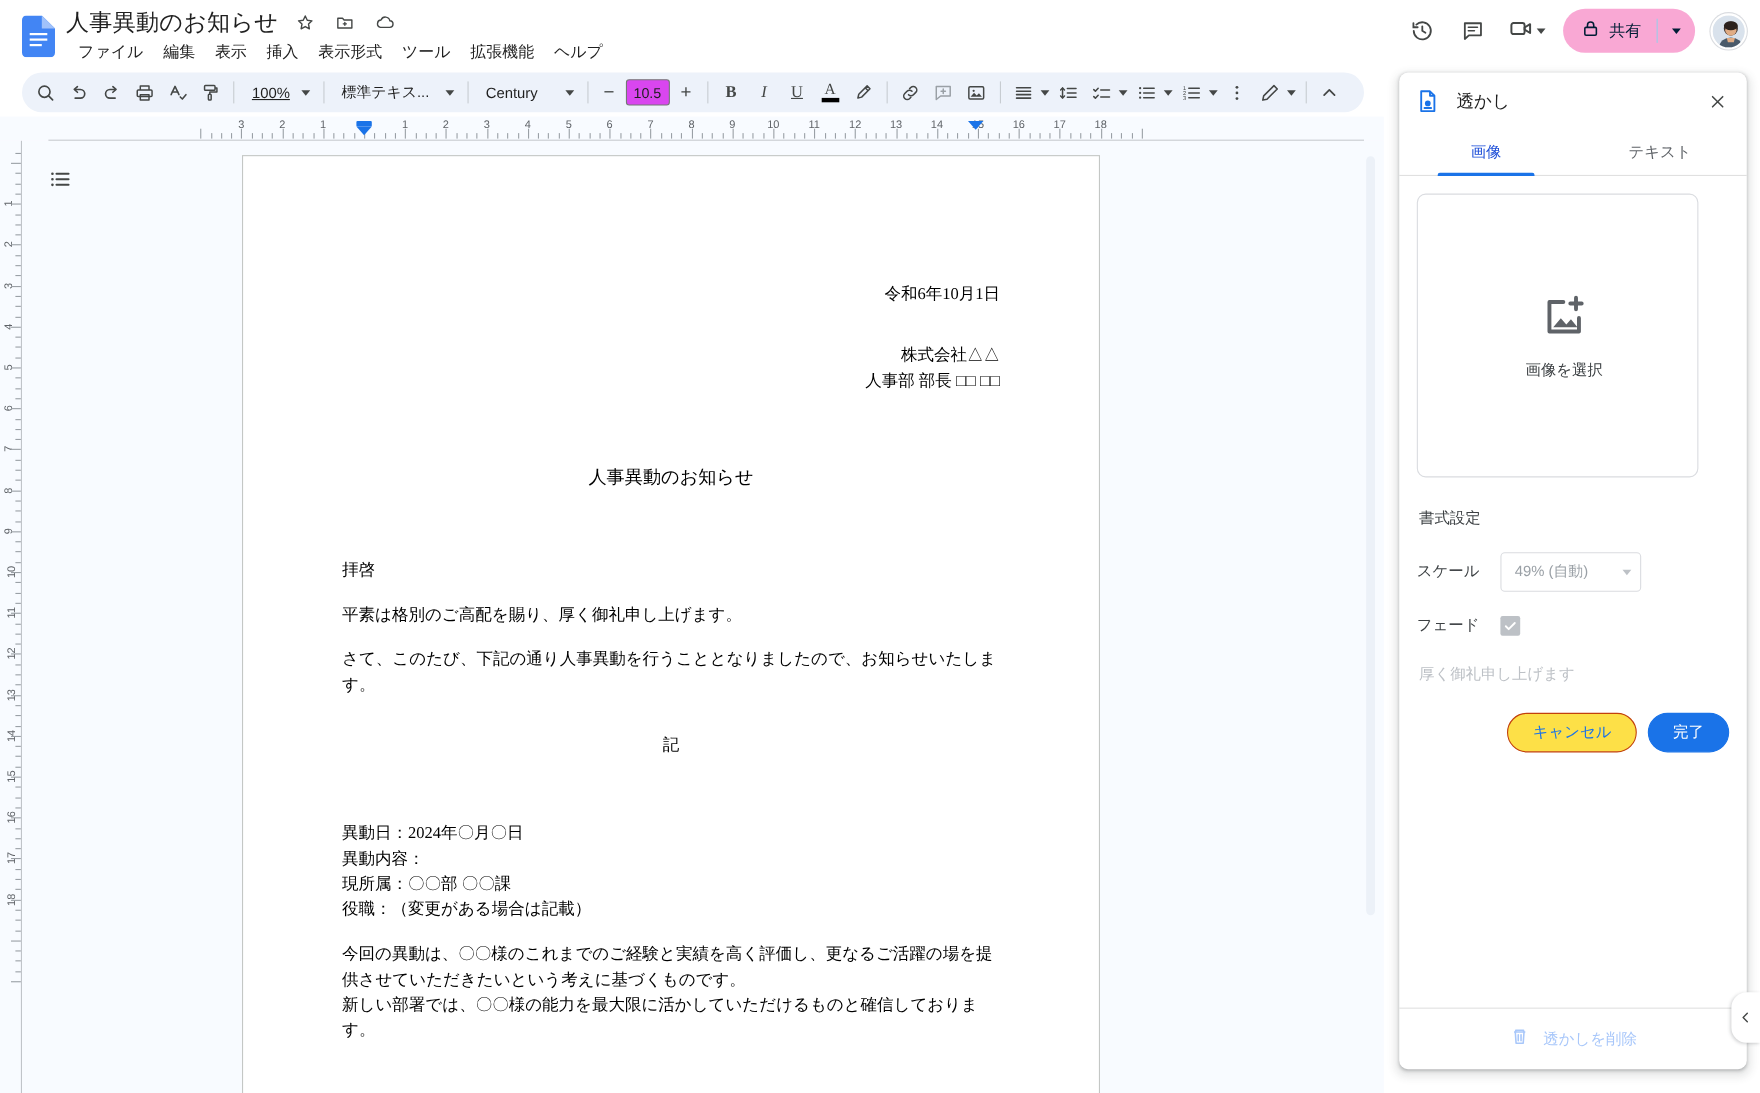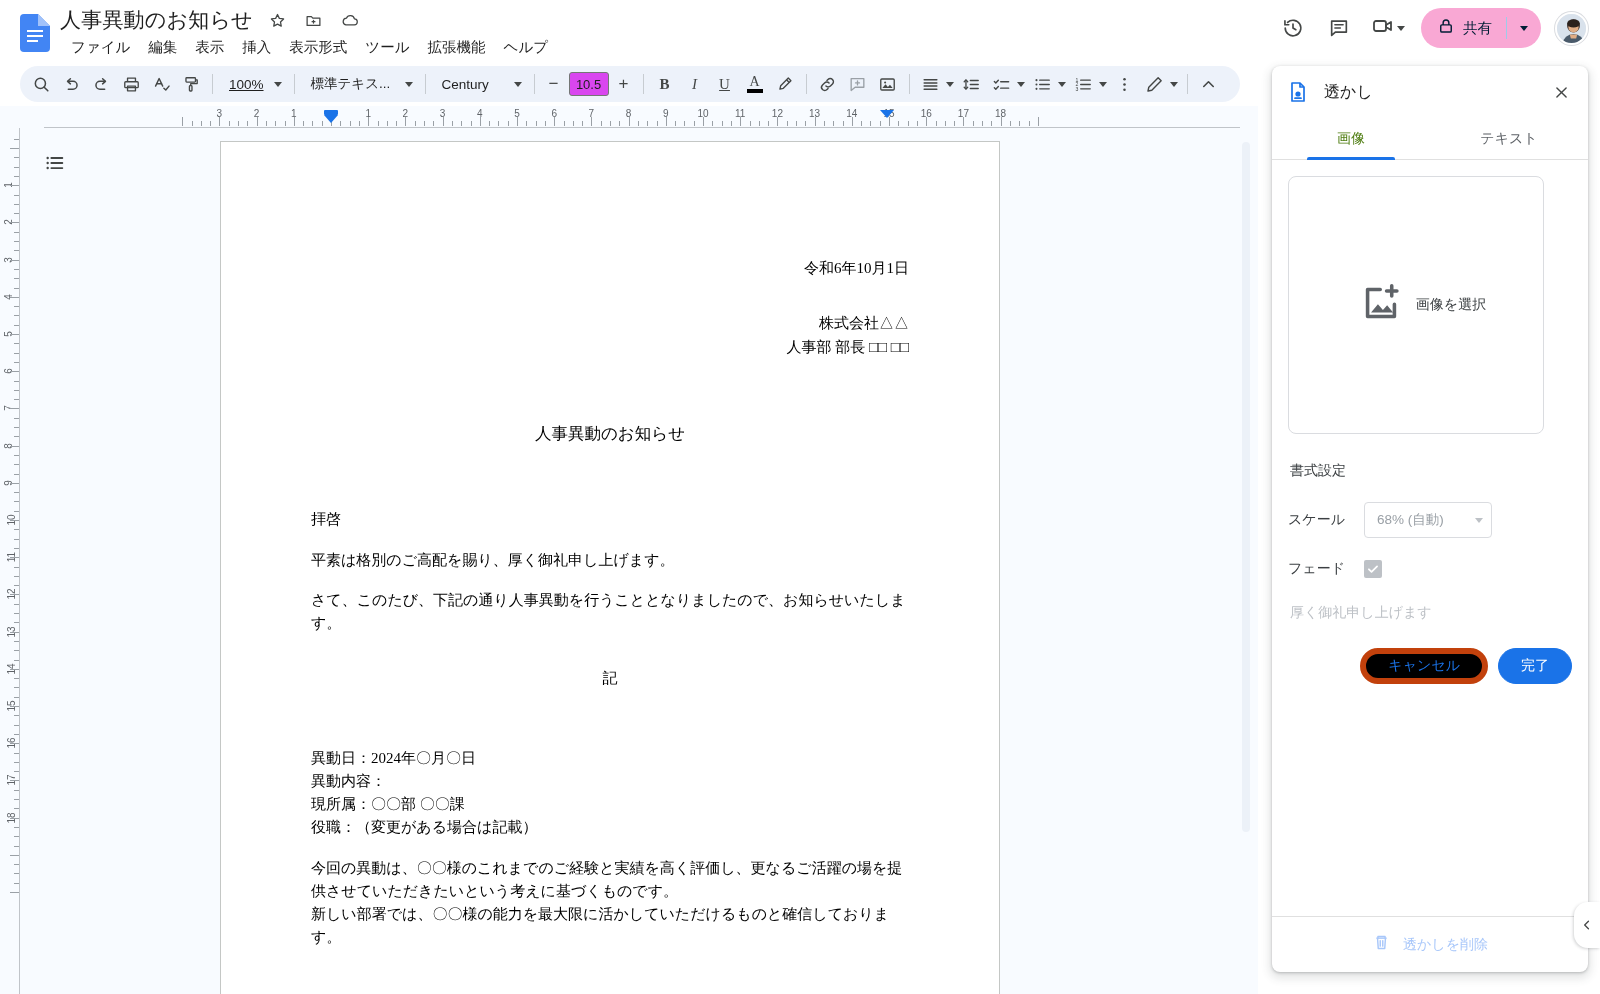--- a/index.html
+++ b/index.html
@@ -84,34 +84,34 @@
   .vscroll { position:absolute; right:8px; top:14px; width:8px; height:690px; background:#ecf1f8; border-radius:4px; }
 
   
   .panel { position:absolute; right:12px; top:66px; width:316px; height:906px; background:#fff; border-radius:8px; box-shadow:0 1px 3px rgba(60,64,67,.3), 0 4px 8px 3px rgba(60,64,67,.12); display:flex; flex-direction:column; }
   .panel-head { height:52px; display:flex; align-items:center; padding:0 12px 0 14px; flex:none; }
   .panel-icon { width:24px; height:24px; margin-right:14px; flex:none; }
   .panel-title { font-size:16px; color:#1f1f1f; flex:1; }
   .panel-close { width:30px; height:30px; border-radius:50%; display:flex; align-items:center; justify-content:center; color:#444746; cursor:pointer; }
   .panel-tabs { display:flex; border-bottom:1px solid #e0e0e0; flex:none; }
   .ptab { flex:1; text-align:center; font-size:14px; padding:12px 0 11px; color:#5f6368; cursor:pointer; position:relative; }
-  .ptab.active { color:#4d7c0f; }
+  .ptab.active { color:#1d4ed8; }
   .ptab.active:after { content:""; position:absolute; left:22%; right:22%; bottom:-1px; height:3px; background:#1a73e8; border-radius:2px 2px 0 0; }
   .panel-body { flex:1; padding:16px; overflow:hidden; }
-  .dropzone { width:256px; height:258px; border:1px solid #dadce0; border-radius:8px; display:flex; flex-direction:row; align-items:center; justify-content:center; gap:12px; cursor:pointer;padding-left:12px; }
+  .dropzone { width:256px; height:258px; border:1px solid #dadce0; border-radius:8px; display:flex; flex-direction:column; align-items:center; justify-content:center; gap:12px; cursor:pointer;padding-left:12px; }
   .dz-label { font-size:14px; color:#3c4043; }
   .sec-title { font-size:14px; color:#3c4043; margin:28px 0 0 2px; }
   .row { display:flex; align-items:center; margin-top:22px; }
   .row-label { width:76px; font-size:14px; color:#3c4043; }
   .select-box { width:128px; height:36px; border:1px solid #dadce0; border-radius:4px; display:flex; align-items:center; justify-content:space-between; padding:0 8px 0 12px; font-size:13.5px; color:#9aa0a6; background:#fff; cursor:not-allowed; }
   .chk { width:18px; height:18px; border-radius:2px; background:#bdc1c6; display:flex; align-items:center; justify-content:center; cursor:not-allowed; }
   .more-opts { font-size:14px; color:#bdc1c6; margin-top:26px; margin-left:2px; cursor:not-allowed; }
   .btn-row { display:flex; justify-content:flex-end; gap:10px; margin-top:26px; }
   .btn { height:36px; border-radius:18px; font-size:14px; display:flex; align-items:center; justify-content:center; cursor:pointer; padding:0 22px; }
-  .btn-cancel { border:6px solid #c2410c; color:#1a73e8; background:#000000; }
+  .btn-cancel { border:1px solid #c2410c; color:#1a73e8; background:#fde047; }
   .btn-done { background:#1a73e8; color:#fff; border:1px solid #1a73e8; }
   .panel-foot { height:56px; border-top:1px solid #e0e0e0; display:flex; align-items:center; justify-content:center; gap:12px; flex:none; color:#a8c7fa; cursor:not-allowed; }
   .foot-label { font-size:14px; }
   .collapse-tab { position:absolute; right:0px; bottom:46px; width:26px; height:46px; background:#fff; border-radius:14px 0 0 14px; box-shadow:-1px 1px 3px rgba(60,64,67,.22); display:flex; align-items:center; justify-content:center; color:#444746; cursor:pointer; }
 </style>
 </head>
 <body>
 
 <div id="app">
 
@@ -701,21 +701,21 @@
           </svg>
         </span>
         <span class="dz-label">画像を選択</span>
       </div>
 
       <div class="sec-title">書式設定</div>
 
       <div class="row">
         <span class="row-label">スケール</span>
         <span class="select-box">
-          <span>68% (自動)</span>
+          <span>49% (自動)</span>
           <span class="caret" style="border-top-color:#bdc1c6"></span>
         </span>
       </div>
 
       <div class="row">
         <span class="row-label">フェード</span>
         <span class="chk">
           <svg width="14" height="14" viewBox="0 0 24 24" fill="none" stroke="#ffffff" stroke-width="3" stroke-linecap="round" stroke-linejoin="round">
             <path d="M5 12.5l4.5 4.5L19 7.5"></path>
           </svg>

